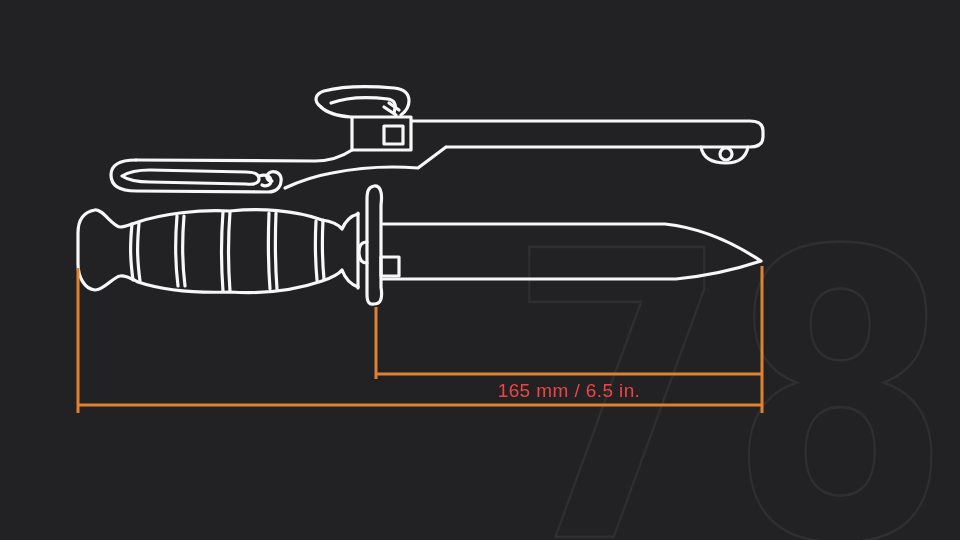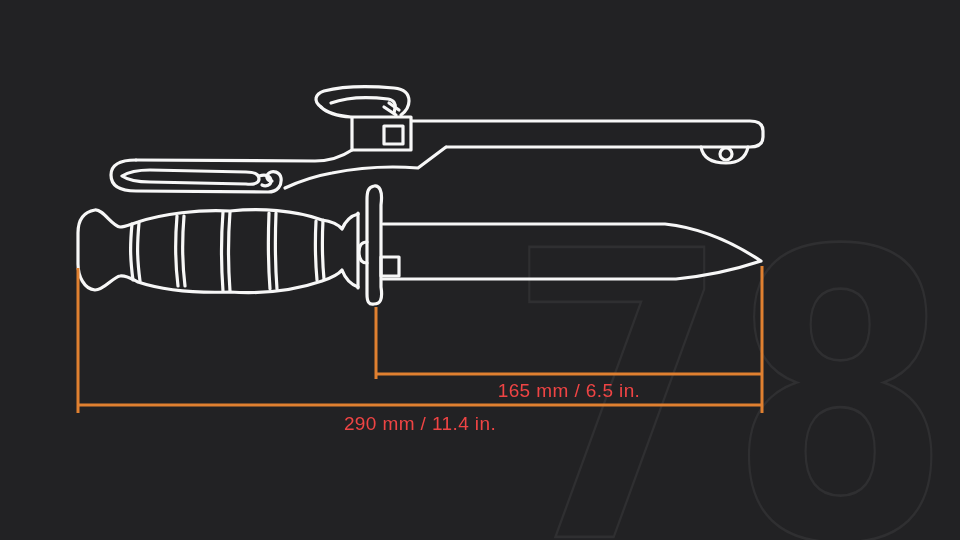--- a/index.html
+++ b/index.html
@@ -97,14 +97,13 @@
     <g class="orange-art">
       <path d="M 78 268 L 78 413"></path>
       <path d="M 376 307 L 376 379"></path>
       <path d="M 762 266 L 762 413"></path>
       <path d="M 376 374 L 762 374"></path>
       <path d="M 78 405 L 762 405"></path>
     </g>
   </svg>
 
   <div class="dim-label label-blade">165 mm / 6.5 in.</div>
-  <div class="dim-label label-overall">290 mm / 11.4 in.</div>
 </div>
 
 </body></html>

